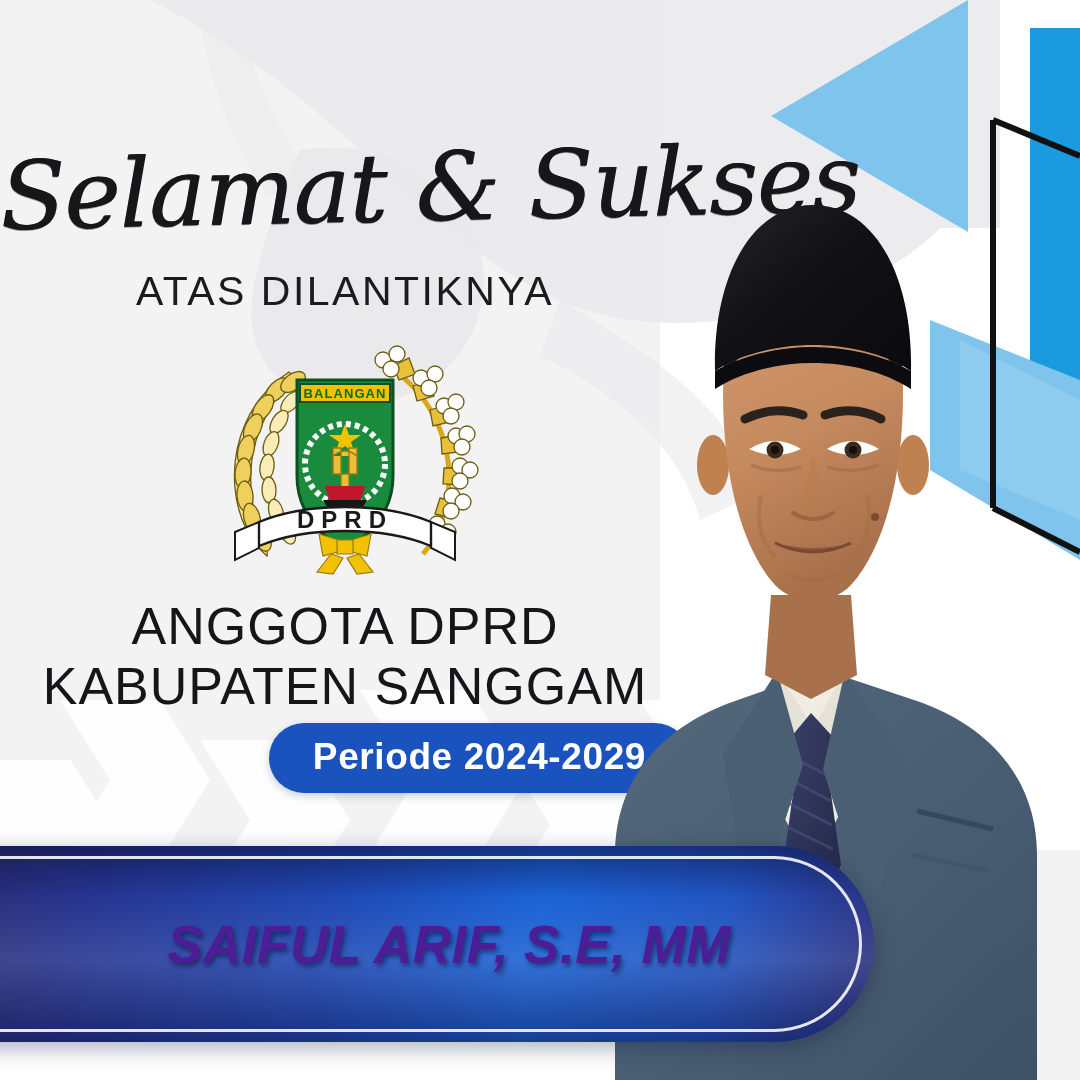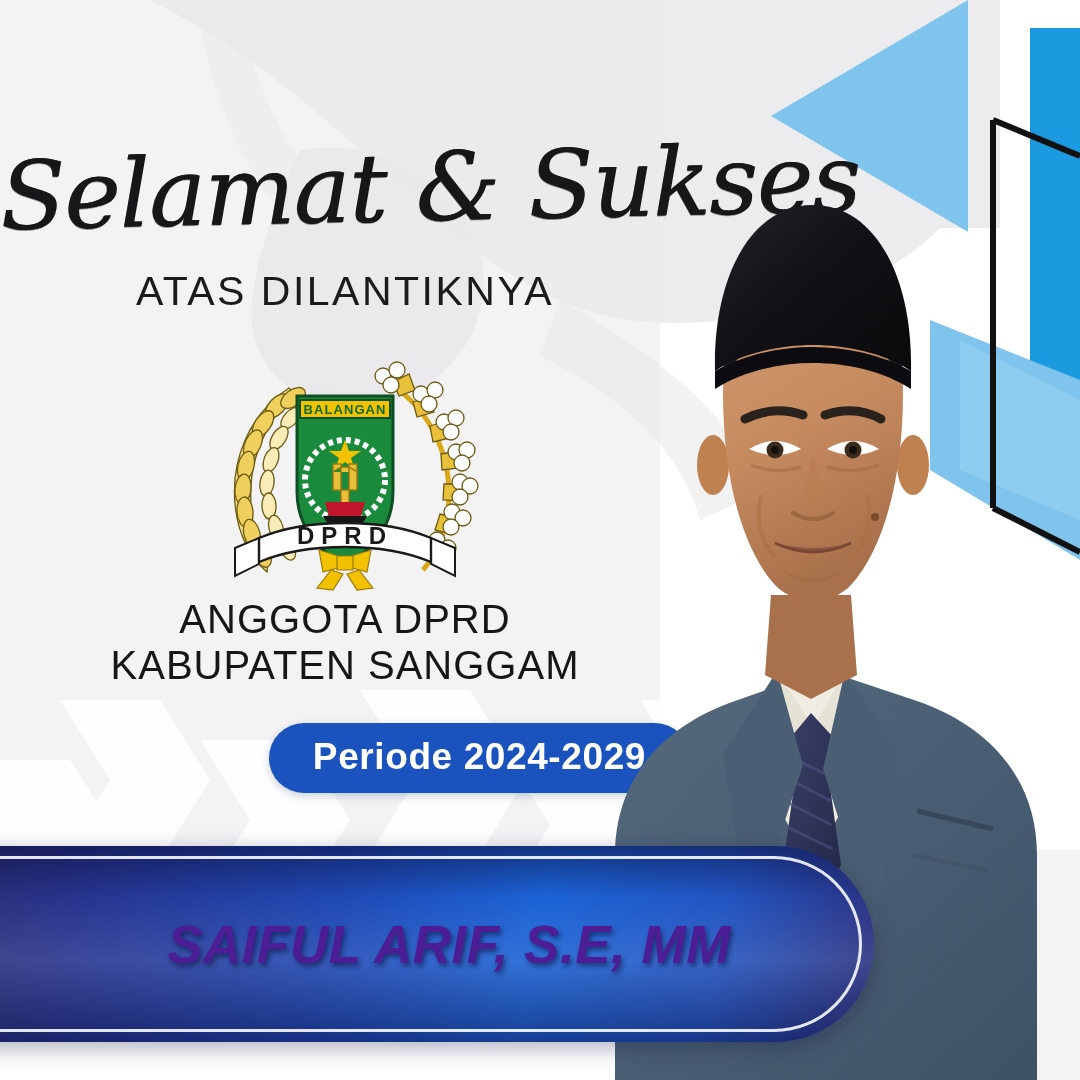--- a/index.html
+++ b/index.html
@@ -55,33 +55,33 @@
     font-family:Liberation Sans, sans-serif;
     font-size:41px;
     font-weight:400;
     letter-spacing:2.5px;
     color:#1B1B1E;
     white-space:nowrap;
   }
 
   
   .emblem-box {
-    position:absolute; left:197px; top:352px;
+    position:absolute; left:197px; top:336px;
     width:296px; height:248px;
   }
   .emblem-box svg { display:block; width:296px; height:248px; }
 
   
   .title-lines {
     position:absolute; left:0; top:596px; width:690px; text-align:center;
     color:#161619;
   }
   .title-lines .ln {
     font-family:"Liberation Sans", sans-serif;
-    font-size:40px;
+    font-size:52px;
     font-weight:400;
     letter-spacing:1px;
     line-height:1.16;
     white-space:nowrap;
   }
 
   
   .pill-wrap { position:absolute; left:0; top:723px; width:690px; text-align:right; }
   .pill {
     display:inline-block;

